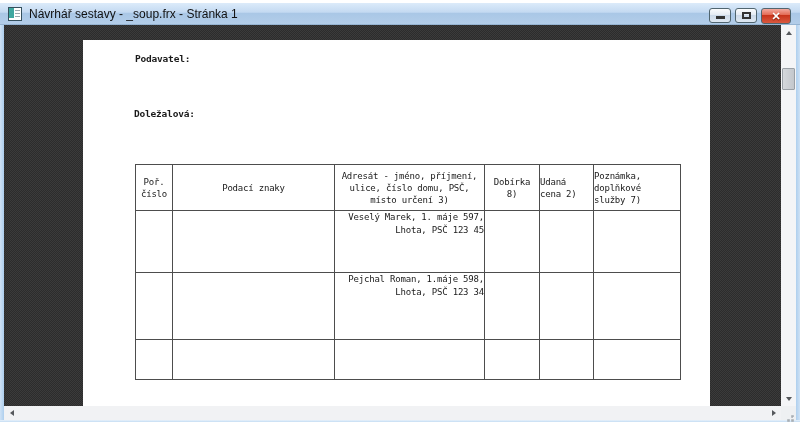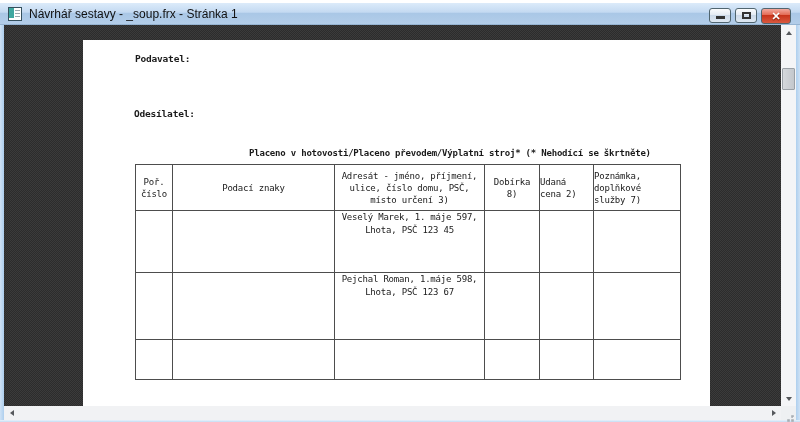--- a/index.html
+++ b/index.html
@@ -50,21 +50,21 @@
   .lbl-odesilatel{left:51px;top:68px;}
   .doc-caption{position:absolute;left:166px;top:108px;font-size:9px;font-weight:bold;
     letter-spacing:-0.2px;white-space:nowrap;}
 
   table.report{position:absolute;left:52px;top:124px;width:545px;border-collapse:collapse;
     table-layout:fixed;font-size:9px;letter-spacing:-0.2px;}
   table.report td,table.report th{border:1px solid #4d4d4d;padding:0;font-weight:normal;
     color:#1a1a1a;overflow:hidden;}
   th.hdr{white-space:pre-line;line-height:12px;vertical-align:middle;text-align:center;}
   th.hdr-left{text-align:left;padding-left:7px;}
-  td.addr{white-space:pre-line;line-height:13px;vertical-align:top;text-align:center;
+  td.addr{white-space:pre-line;line-height:13px;vertical-align:top;text-align:right;
     padding:20px 4px 0 5px;}
   tr.hdr-row{height:46px;margin-top:48px;}
   tr.row-1{height:62px;} tr.row-2{height:63px;} tr.row-3{height:67px;} tr.row-4{height:40px;}
 
   
   .vsb{position:absolute;left:781px;top:22px;width:15px;height:381px;background:#f4f5f7;}
   .hsb{position:absolute;left:4px;top:403px;width:777px;height:14px;background:#f1f2f4;}
   .sb-btn{position:absolute;display:flex;align-items:center;justify-content:center;}
   .vsb .sb-btn{width:15px;height:15px;left:0;}
   .vsb-up{top:0;} .vsb-down{bottom:0;}
@@ -104,22 +104,21 @@
   </div>
 
   <div class="frame-left"></div>
   <div class="frame-right"></div>
   <div class="frame-bottom"></div>
 
   <div class="client">
     <div class="page">
 
       <div class="doc-label lbl-podavatel">Podavatel:</div>
-      <div class="doc-label lbl-odesilatel">Odesílatel:</div>
-      <div class="doc-caption">Placeno v hotovosti/Placeno převodem/Výplatní stroj* (* Nehodící se škrtněte)</div>
+      <div class="doc-label lbl-odesilatel">Doležalová:</div>
 
       <table class="report">
         <colgroup>
           <col style="width:37px">
             <col style="width:162px">
             <col style="width:150px">
           <col style="width:55px">
             <col style="width:54px">
             <col style="width:87px">
         </colgroup>
@@ -145,21 +144,21 @@
           <td class="addr">Veselý Marek, 1. máje 597,
 Lhota, PSČ 123 45</td>
           <td></td>
               <td></td>
               <td></td>
         </tr>
         <tr class="row-3">
           <td></td>
               <td></td>
           <td class="addr">Pejchal Roman, 1.máje 598,
-Lhota, PSČ 123 67</td>
+Lhota, PSČ 123 34</td>
           <td></td>
               <td></td>
               <td></td>
         </tr>
         <tr class="row-4">
           <td></td>
               <td></td>
           <td class="addr"></td>
           <td></td>
               <td></td>

